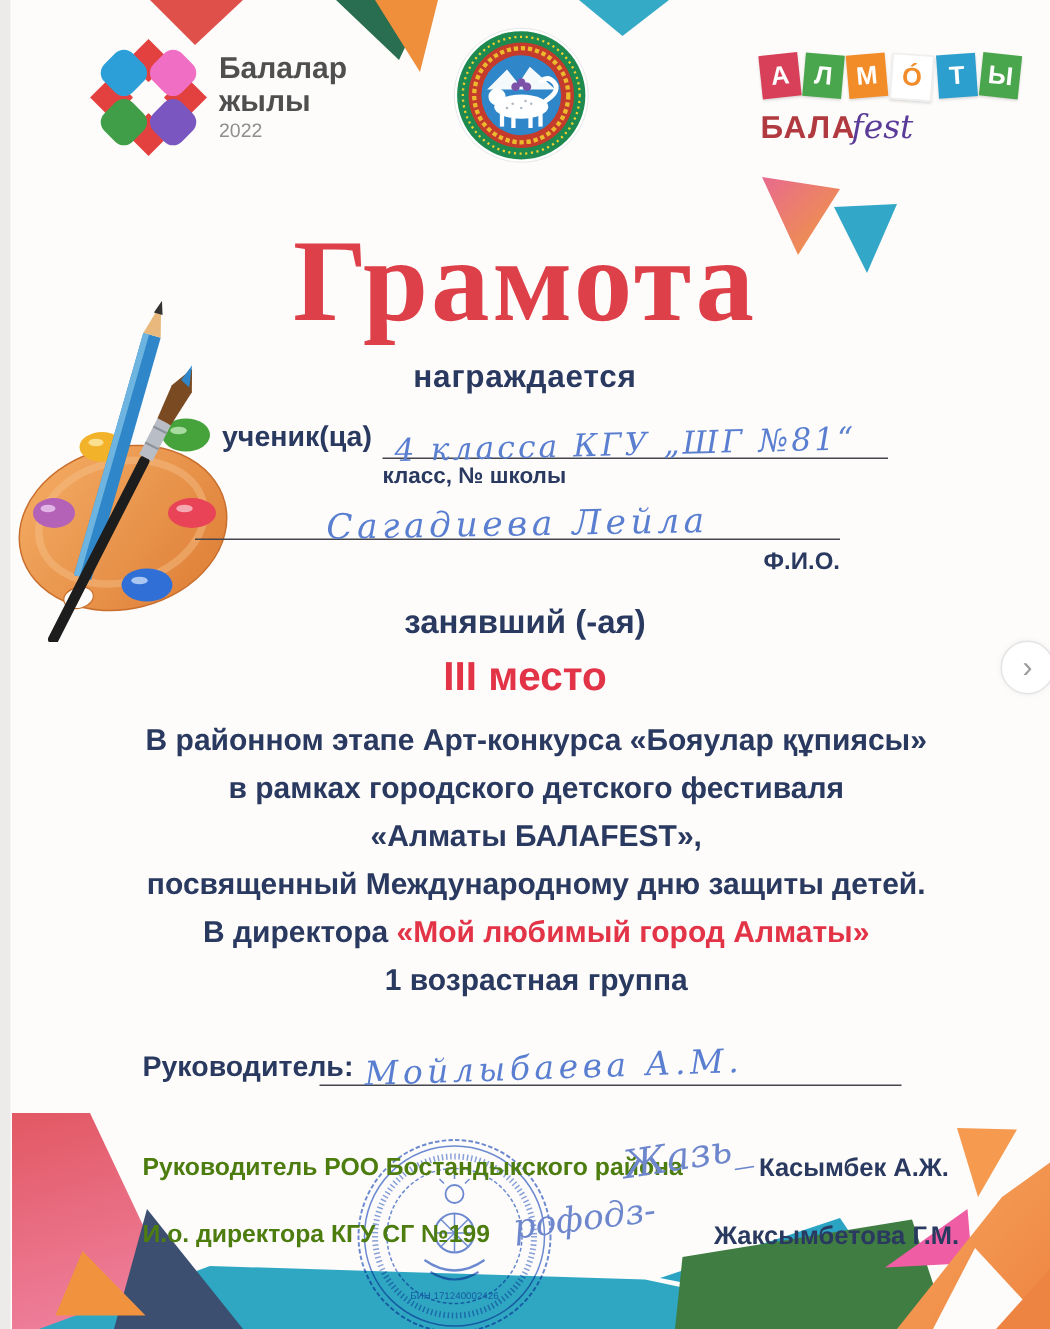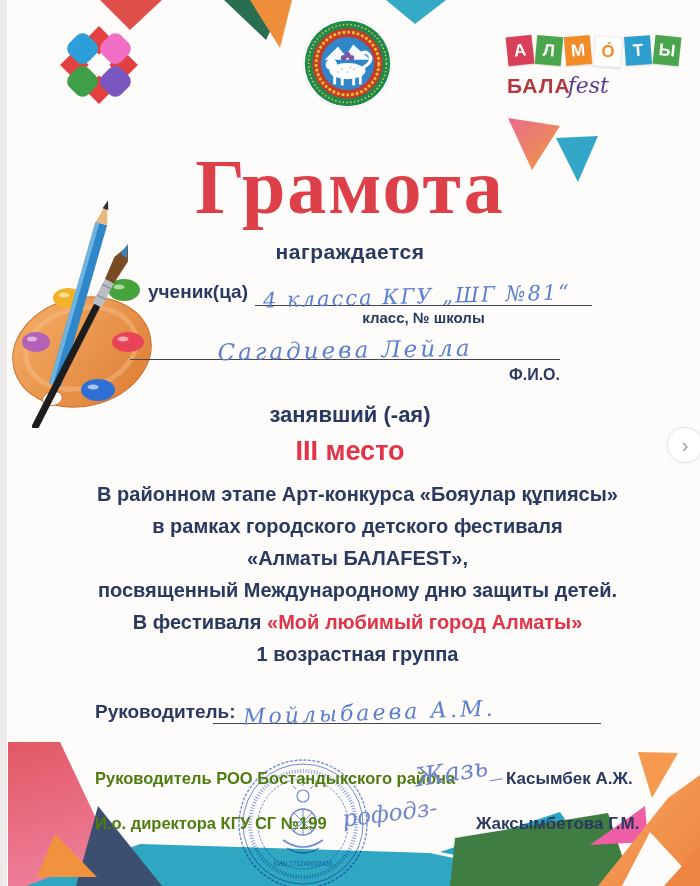--- a/index.html
+++ b/index.html
@@ -109,20 +109,25 @@
       <g transform="translate(-16,16) rotate(45)">
           <rect x="-13" y="-13" width="26" height="26" rx="8" fill="#3f9e47"></rect>
         </g>
       <g transform="translate(16,16) rotate(45)">
           <rect x="-13" y="-13" width="26" height="26" rx="8" fill="#7a57c0"></rect>
         </g>
       <g transform="rotate(45)">
           <rect x="-9" y="-9" width="18" height="18" rx="6" fill="#fdfcfb"></rect>
         </g>
     </svg>
+    <div>
+      <div class="logo2022-title">Балалар</div>
+      <div class="logo2022-title">жылы</div>
+      <div class="logo2022-year">2022</div>
+    </div>
   </div>
 
   <svg class="abs" style="left:300px;top:16px;" width="95" height="95" viewBox="-50 -50 100 100">
     <circle r="47" fill="#fff" stroke="#ddd" stroke-width="0.5"></circle>
     <circle r="45" fill="#1e8a4f"></circle>
     <circle r="41" fill="none" stroke="#f2d12e" stroke-width="1.6" stroke-dasharray="1.5,2.5"></circle>
     <circle r="37" fill="#c43b2c"></circle>
     <circle r="33" fill="none" stroke="#f2d12e" stroke-width="3" stroke-dasharray="3,2" opacity="0.85"></circle>
     <circle r="28" fill="#2f86c9"></circle>
     <path d="M -24 -4 L -10 -18 L -2 -8 L 6 -20 L 24 -4 Z" fill="#ffffff" opacity="0.95"></path>
@@ -199,36 +204,36 @@
     </g>
   </svg>
 
   <div class="abs center gramota">Грамота</div>
   <div class="abs center awarded navy">награждается</div>
 
   <div class="abs navy bold" style="left:148px;top:281px;font-size:19px;">ученик(ца)</div>
   <div class="abs fill-line" style="left:255px;top:278px;width:337px;height:27px;">
     <span class="hand" style="position:absolute;left:8px;bottom:-3px;width:340px;font-size:21px;letter-spacing:2px;transform:rotate(-1.5deg);white-space:nowrap;">4 класса  КГУ „ШГ №81“</span>
   </div>
-  <div class="abs caption" style="left:255px;top:309px;width:337px;text-align:center;font-size:15px;">класс, № школы</div>
+  <div class="abs caption" style="left:255px;top:309px;width:337px;text-align:left;font-size:15px;">класс, № школы</div>
 
   <div class="abs fill-line" style="left:130px;top:332px;width:430px;height:27px;">
     <span class="hand" style="position:absolute;left:0;bottom:-4px;width:430px;text-align:center;font-size:23px;letter-spacing:3px;transform:rotate(-1deg);white-space:nowrap;">Сагадиева Лейла</span>
   </div>
   <div class="abs caption" style="left:130px;top:366px;width:430px;text-align:right;font-size:16px;">Ф.И.О.</div>
 
   <div class="abs center navy bold" style="top:402px;font-size:22px;">занявший (-ая)</div>
   <div class="abs center red bold" style="top:436px;font-size:27px;">III место</div>
 
   <div class="abs center" style="top:478px;">
     <p class="bodyline">В районном этапе Арт-конкурса «Бояулар құпиясы»</p>
     <p class="bodyline">в рамках городского детского фестиваля</p>
     <p class="bodyline">«Алматы БАЛАFEST»,</p>
     <p class="bodyline">посвященный Международному дню защиты детей.</p>
-    <p class="bodyline"><span>В фестиваля </span><span class="red">«Мой любимый город Алматы»</span></p>
+    <p class="bodyline"><span>В директора </span><span class="red">«Мой любимый город Алматы»</span></p>
     <p class="bodyline">1 возрастная группа</p>
   </div>
 
   <div class="abs navy bold" style="left:95px;top:701px;font-size:19px;">Руководитель:</div>
   <div class="abs" style="left:213px;top:697px;width:388px;height:26px;border-bottom:1.6px solid #45454d;">
     <span class="hand" style="position:absolute;left:30px;bottom:-2px;font-size:22px;letter-spacing:3px;transform:rotate(-2deg);white-space:nowrap;">Мойлыбаева А.М.</span>
   </div>
 
   <svg class="abs" style="left:235px;top:756px;mix-blend-mode:multiply;opacity:.85;z-index:5;" width="136" height="130" viewBox="0 0 136 130">
     <g stroke="#5377cc" fill="none">

